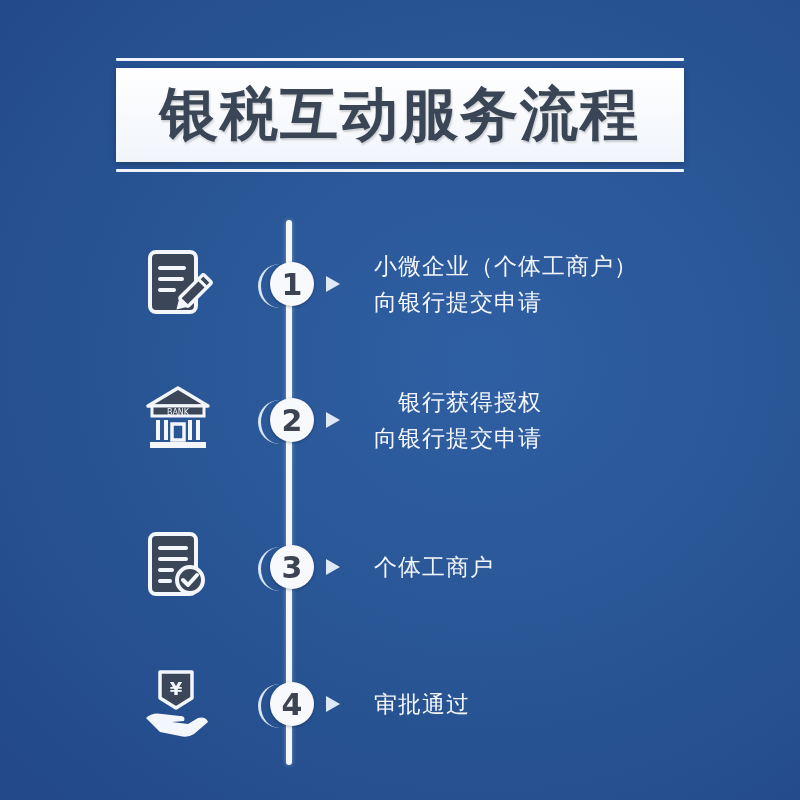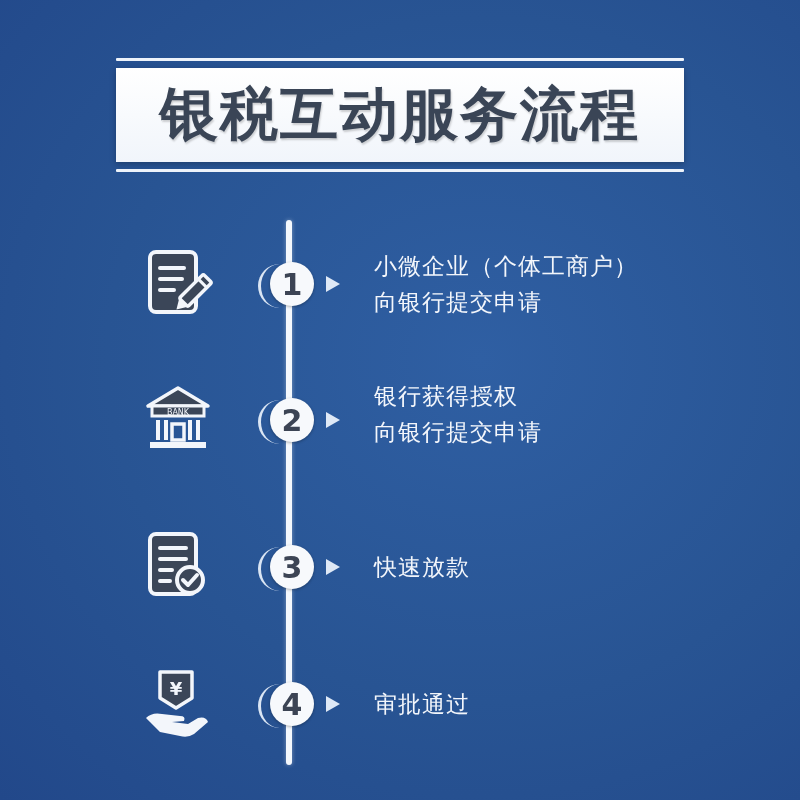--- a/index.html
+++ b/index.html
@@ -98,21 +98,21 @@
       <line x1="48" y1="36" x2="48" y2="56" stroke="#f3f6fb" stroke-width="4"></line>
       <line x1="56" y1="36" x2="56" y2="56" stroke="#f3f6fb" stroke-width="4"></line>
       <rect x="8" y="58" width="56" height="6" fill="#f3f6fb"></rect>
     </svg>
   </div>
   <div class="num-wrap" style="top:20px;">
     <div class="arc"></div>
     <div class="num">2</div>
   </div>
   <div class="arrow" style="top:34px;"></div>
-  <div class="text" style="top:0;">
+  <div class="text" style="top:6px;text-align:right;">
     <div>银行获得授权</div>
     <div>向银行提交申请</div>
   </div>
 </div>
 
 <div class="step" style="top:522px;">
   <div class="icon" style="top:8px;">
     <svg width="72" height="72" viewBox="0 0 72 72">
       <rect x="8" y="4" width="46" height="60" rx="6" fill="#3b4658" stroke="#f3f6fb" stroke-width="4"></rect>
       <line x1="18" y1="18" x2="44" y2="18" stroke="#f3f6fb" stroke-width="4" stroke-linecap="round"></line>
@@ -122,21 +122,21 @@
       <circle cx="48" cy="50" r="13" fill="#3b4658" stroke="#f3f6fb" stroke-width="4"></circle>
       <polyline points="41,50 46,55 55,45" fill="none" stroke="#f3f6fb" stroke-width="4" stroke-linecap="round" stroke-linejoin="round"></polyline>
     </svg>
   </div>
   <div class="num-wrap" style="top:23px;">
     <div class="arc"></div>
     <div class="num">3</div>
   </div>
   <div class="arrow" style="top:37px;"></div>
   <div class="text" style="top:27px;">
-    <div>快速放款</div>
+    <div>个体工商户</div>
   </div>
 </div>
 
 <div class="step" style="top:660px;">
   <div class="icon" style="top:8px;">
     <svg width="72" height="72" viewBox="0 0 72 72">
       <path d="M18 4 H50 V30 L34 40 L18 30 Z" fill="#3b4658" stroke="#f3f6fb" stroke-width="3.5" stroke-linejoin="round"></path>
       <text x="34" y="27" font-size="18" font-weight="bold" fill="#f3f6fb" text-anchor="middle" font-family="DejaVu Sans, sans-serif">¥</text>
       <path d="M4 50 Q10 44 20 46 L38 48 Q44 48 42 53 L30 54 L46 56 L56 50 Q64 48 66 54 L52 66 Q46 70 38 68 L18 64 Z" fill="#f3f6fb"></path>
     </svg>

